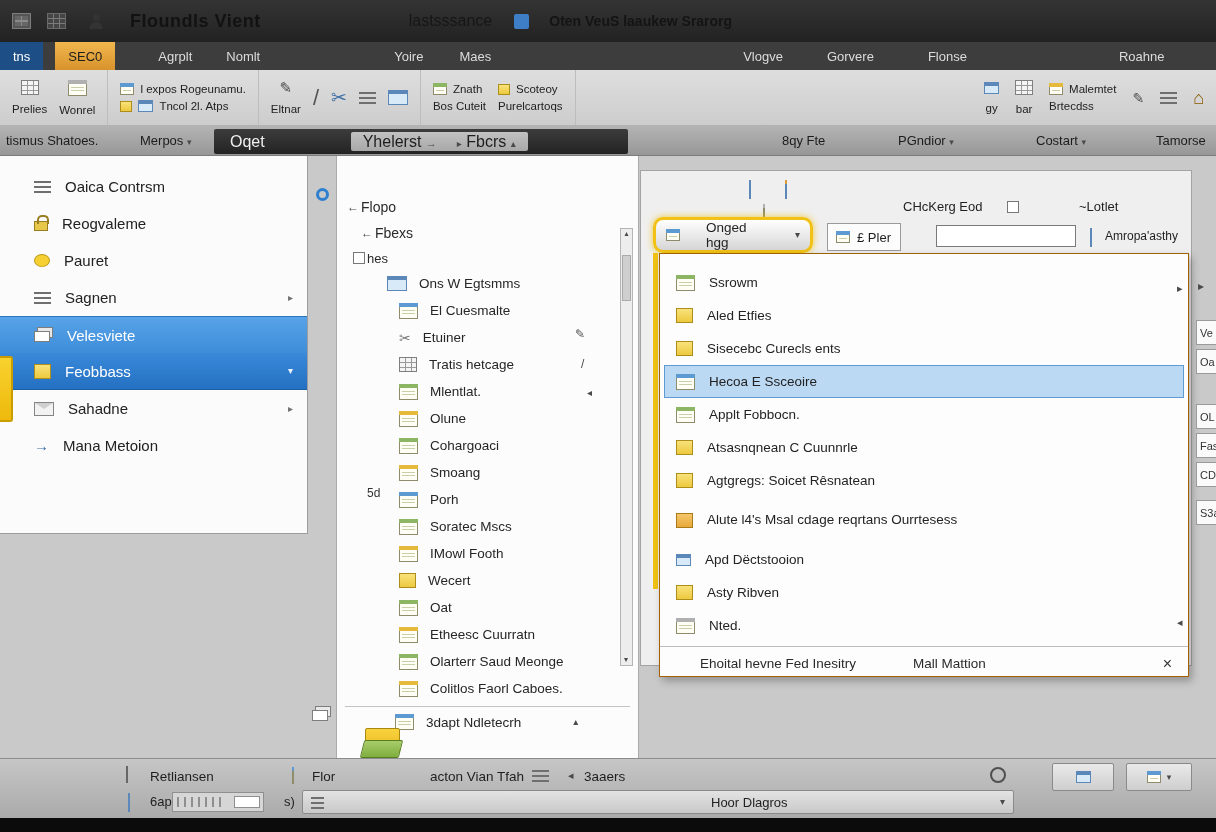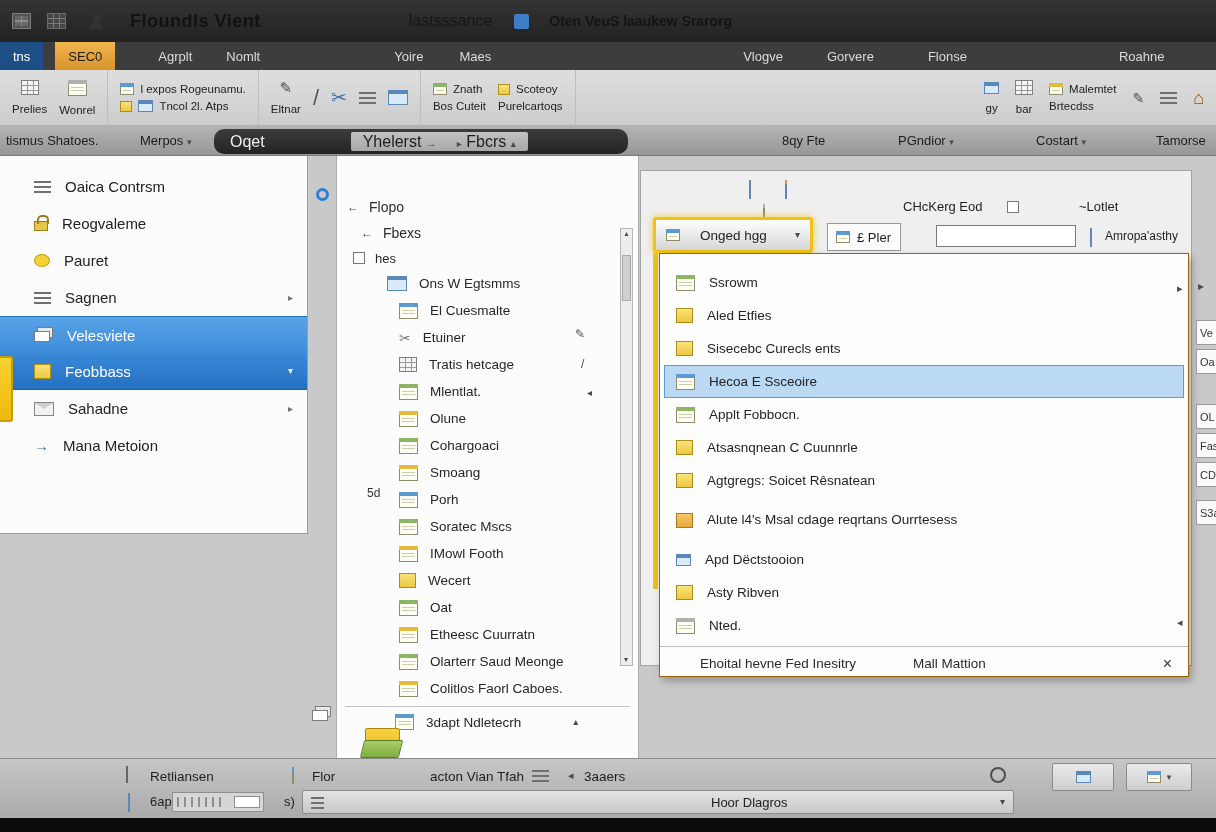--- a/index.html
+++ b/index.html
@@ -24,41 +24,41 @@
   .tab.blue{background:#1d4e86;color:#fff}
   .tab.orange{background:linear-gradient(#f1b64f,#d8932b);color:#1d1d1d}
   
   #ribbon{position:absolute;top:70px;left:0;width:100%;height:56px;background:linear-gradient(#dedede,#cdcdcd);border-bottom:1px solid #b2b2b2;display:flex;align-items:stretch;font-size:11.5px;color:#222}
   .rg{display:flex;align-items:center;gap:12px;padding:0 12px;border-right:1px solid #bdbdbd}
   .vbtn{display:flex;flex-direction:column;align-items:center;gap:8px}
   .vcol{display:flex;flex-direction:column;gap:5px}
   .rline{display:flex;align-items:center;gap:6px}
   
   #toolbar{position:absolute;top:126px;left:0;width:100%;height:30px;background:linear-gradient(#b4b4b4,#979797);border-bottom:1px solid #7d7d7d;font-size:13px;color:#1c1c1c}
-  #darkseg{position:absolute;left:214px;top:129px;width:414px;height:25px;background:linear-gradient(#3c3c3c,#232323);border-radius:10px;display:flex;align-items:center;color:#efefef}
+  #darkseg{position:absolute;left:214px;top:129px;width:414px;height:25px;background:linear-gradient(#3c3c3c,#232323);border-radius:2px;display:flex;align-items:center;color:#efefef}
   #darkseg .inset{margin-left:86px;background:linear-gradient(#c2c2c2,#a8a8a8);color:#1d1d1d;height:19px;border-radius:2px;display:flex;align-items:center;gap:20px;padding:0 12px}
   
   #sidebar{position:absolute;left:0;top:156px;width:308px;height:378px;background:#fbfbfb;border-right:1px solid #9c9c9c;border-bottom:1px solid #9c9c9c;padding-top:12px}
   .sbrow{height:37px;display:flex;align-items:center;gap:14px;padding-left:34px;font-size:15px;color:#222;position:relative}
   .sbrow .chev{position:absolute;right:14px;font-size:10px;color:#707070}
   .sbrow.sel1{background:linear-gradient(#58a3e8,#3e8dd9);color:#fff;border-top:1px solid #2e74bd}
   .sbrow.sel2{background:linear-gradient(#3a89d9,#2470c2);color:#fff;border-bottom:1px solid #1d5fa0}
   .sbrow.sel1 .chev,.sbrow.sel2 .chev{color:#eaf3fc}
   #ymark{position:absolute;left:0;top:356px;width:13px;height:66px;background:linear-gradient(#f8d22e,#eeb90c);border:2px solid #c99d00;border-left:none;border-radius:0 3px 3px 0;z-index:6}
   
   #treepanel{position:absolute;left:336px;top:156px;width:303px;height:602px;background:#fcfcfc;border-left:1px solid #ababab;border-right:1px solid #ababab;padding-top:38px;position:absolute}
-  .thead{height:26px;display:flex;align-items:center;gap:10px;font-size:14px;color:#2a2a2a}
+  .thead{height:26px;display:flex;align-items:center;gap:2px;font-size:14px;color:#2a2a2a}
   .trrow{height:27px;display:flex;align-items:center;gap:12px;padding-left:62px;font-size:13.5px;color:#262626}
   .tsep{border-top:1px solid #c4c4c4;margin:4px 8px 0}
   .treemark{position:absolute;font-size:12px;color:#555}
   #tscroll{position:absolute;right:5px;top:72px;bottom:92px;width:13px;background:#ededed;border:1px solid #b5b5b5;font-size:8px;color:#666;text-align:center}
   #tscroll .thumb{position:absolute;left:1px;right:1px;top:26px;height:46px;background:#cfcfcf;border:1px solid #aaa}
   
   #rpanel{position:absolute;left:640px;top:170px;width:552px;height:496px;background:#efefef;border:1px solid #a3a3a3}
-  #dropbtn{position:absolute;left:12px;top:46px;width:160px;height:36px;border:3px solid #f1c215;border-radius:3px;background:linear-gradient(#fefefe,#d6d6d6);box-shadow:0 0 7px rgba(241,194,21,.85);display:flex;align-items:center;gap:20px;padding:12px 10px;font-size:13.5px;color:#1f1f1f}
+  #dropbtn{position:absolute;left:12px;top:46px;width:160px;height:36px;border:3px solid #f1c215;border-radius:10px;background:linear-gradient(#fefefe,#d6d6d6);box-shadow:0 0 7px rgba(241,194,21,.85);display:flex;align-items:center;gap:26px;padding:12px 10px;font-size:13.5px;color:#1f1f1f}
   #ystrip{position:absolute;left:12px;top:82px;width:5px;height:336px;background:#f1c215}
   #plertab{position:absolute;left:186px;top:52px;width:74px;height:28px;background:#fcfcfc;border:1px solid #9a9a9a;display:flex;align-items:center;gap:7px;padding:0 8px;font-size:13px}
   #rsearch{position:absolute;left:295px;top:54px;width:140px;height:22px;background:#fff;border:1px solid #7a7a7a}
   #menu{position:absolute;left:18px;top:82px;width:530px;height:424px;background:#fdfdfd;border:1px solid #a16207;box-shadow:3px 4px 8px rgba(0,0,0,.28);padding-top:12px}
   .menurow{height:33px;display:flex;align-items:center;gap:14px;padding:0 16px;font-size:13.5px;color:#232323}
   .menurow.sel{background:#bcd9f4;border:1px solid #5e9bd4;margin:0 4px;padding:0 11px}
   .menurow.tall{height:46px}
   .menurow.tall .lbl{width:310px;line-height:1.15}
   .menufoot{border-top:1px solid #bdbdbd;margin-top:4px;height:34px;display:flex;align-items:center;padding:0 16px;font-size:13.5px;color:#2a2a2a}
   

